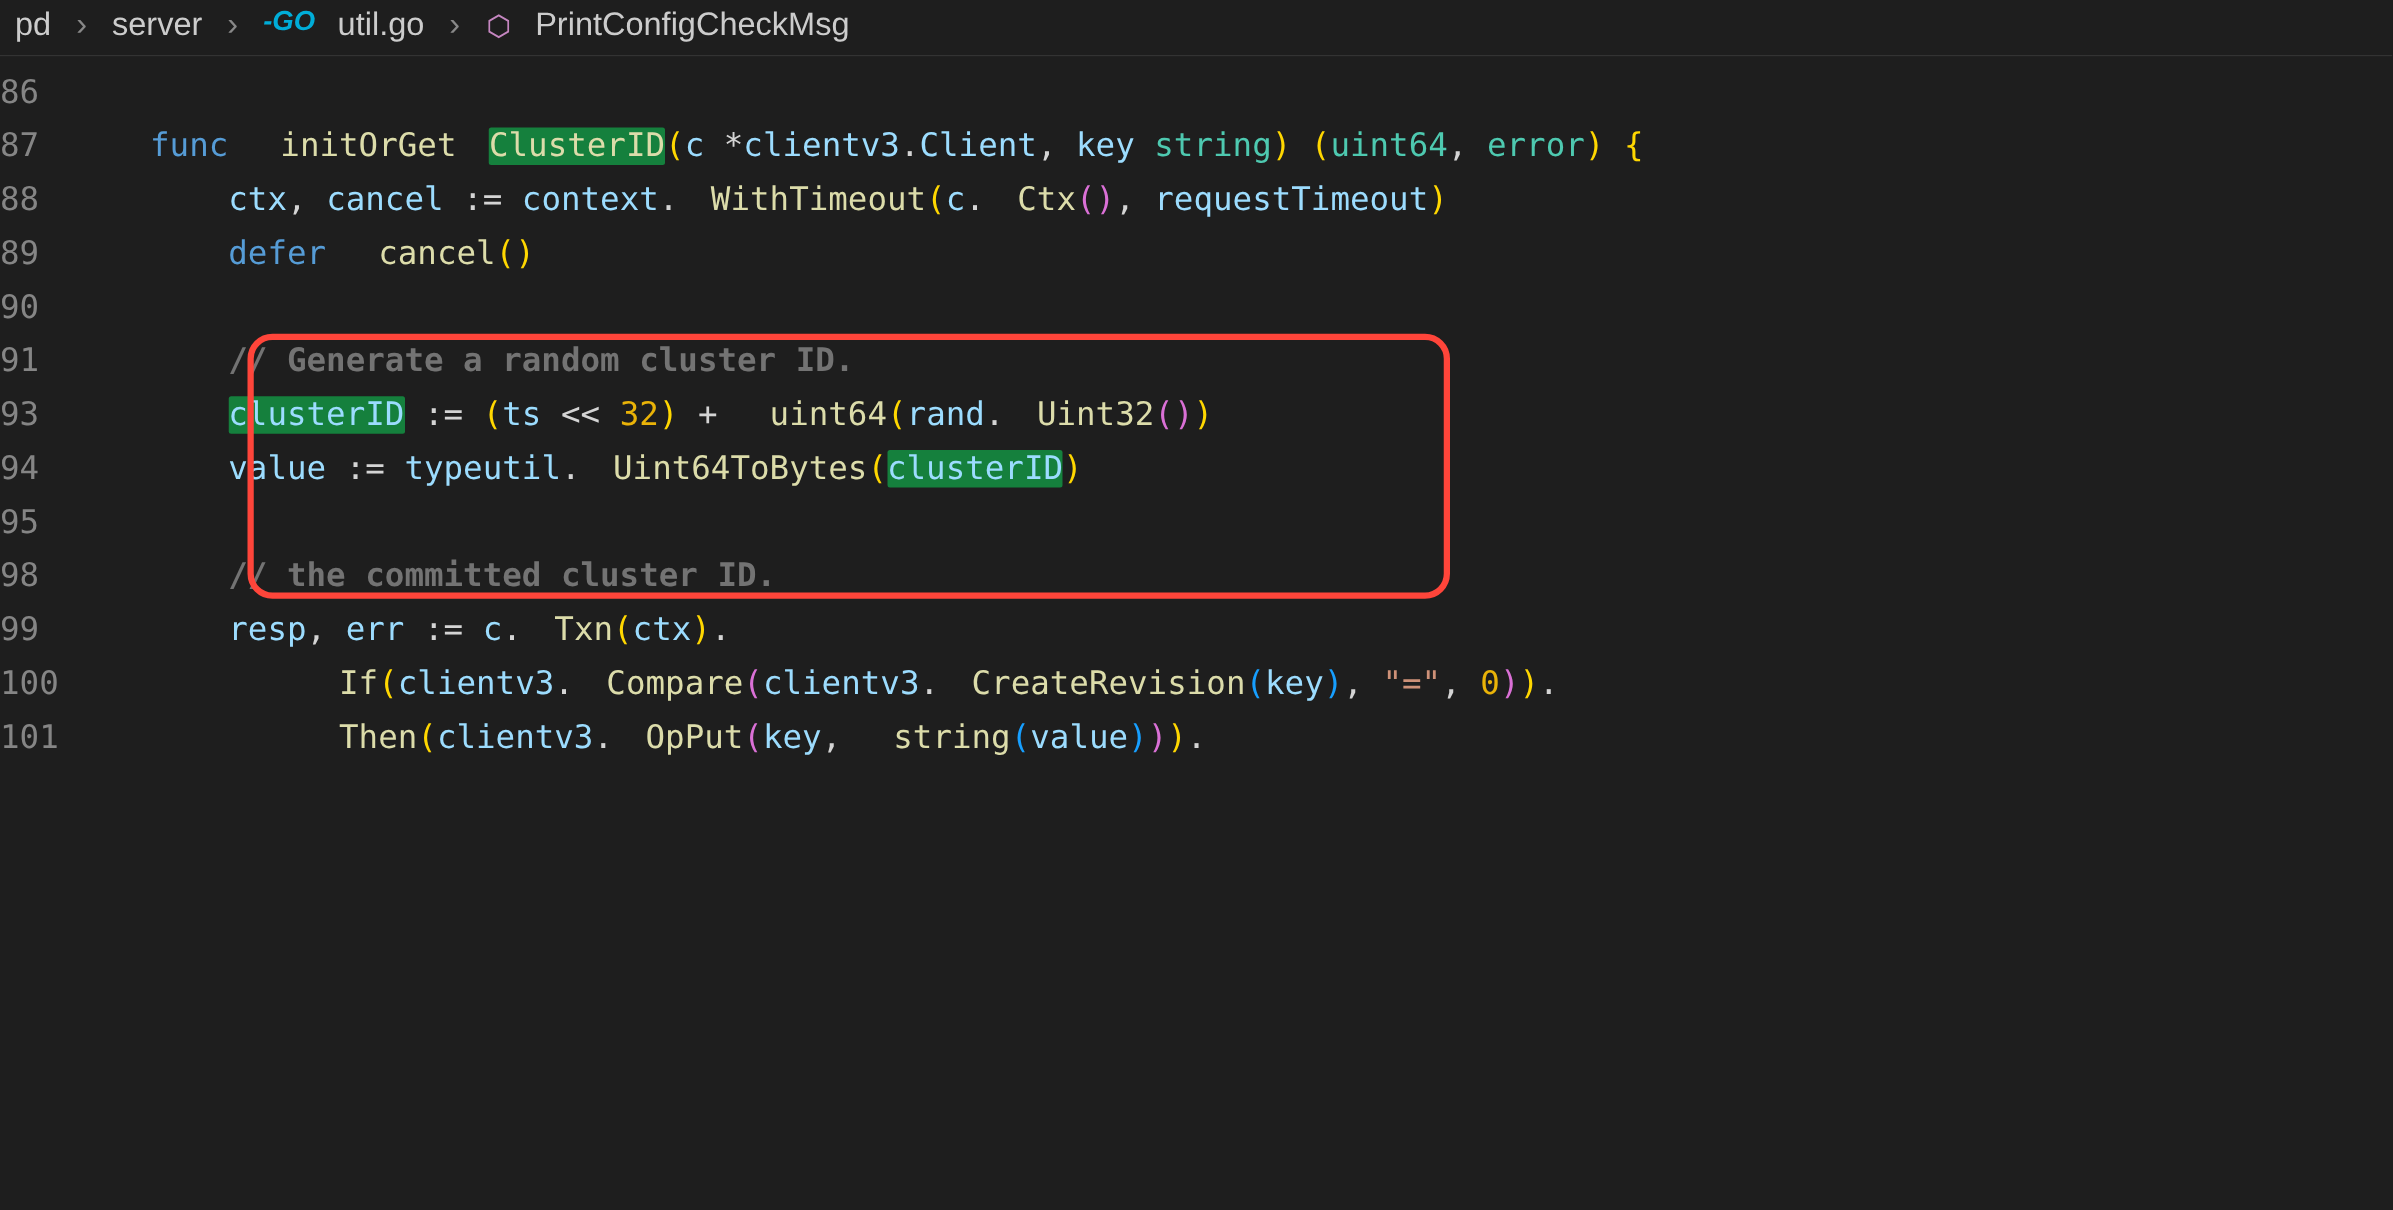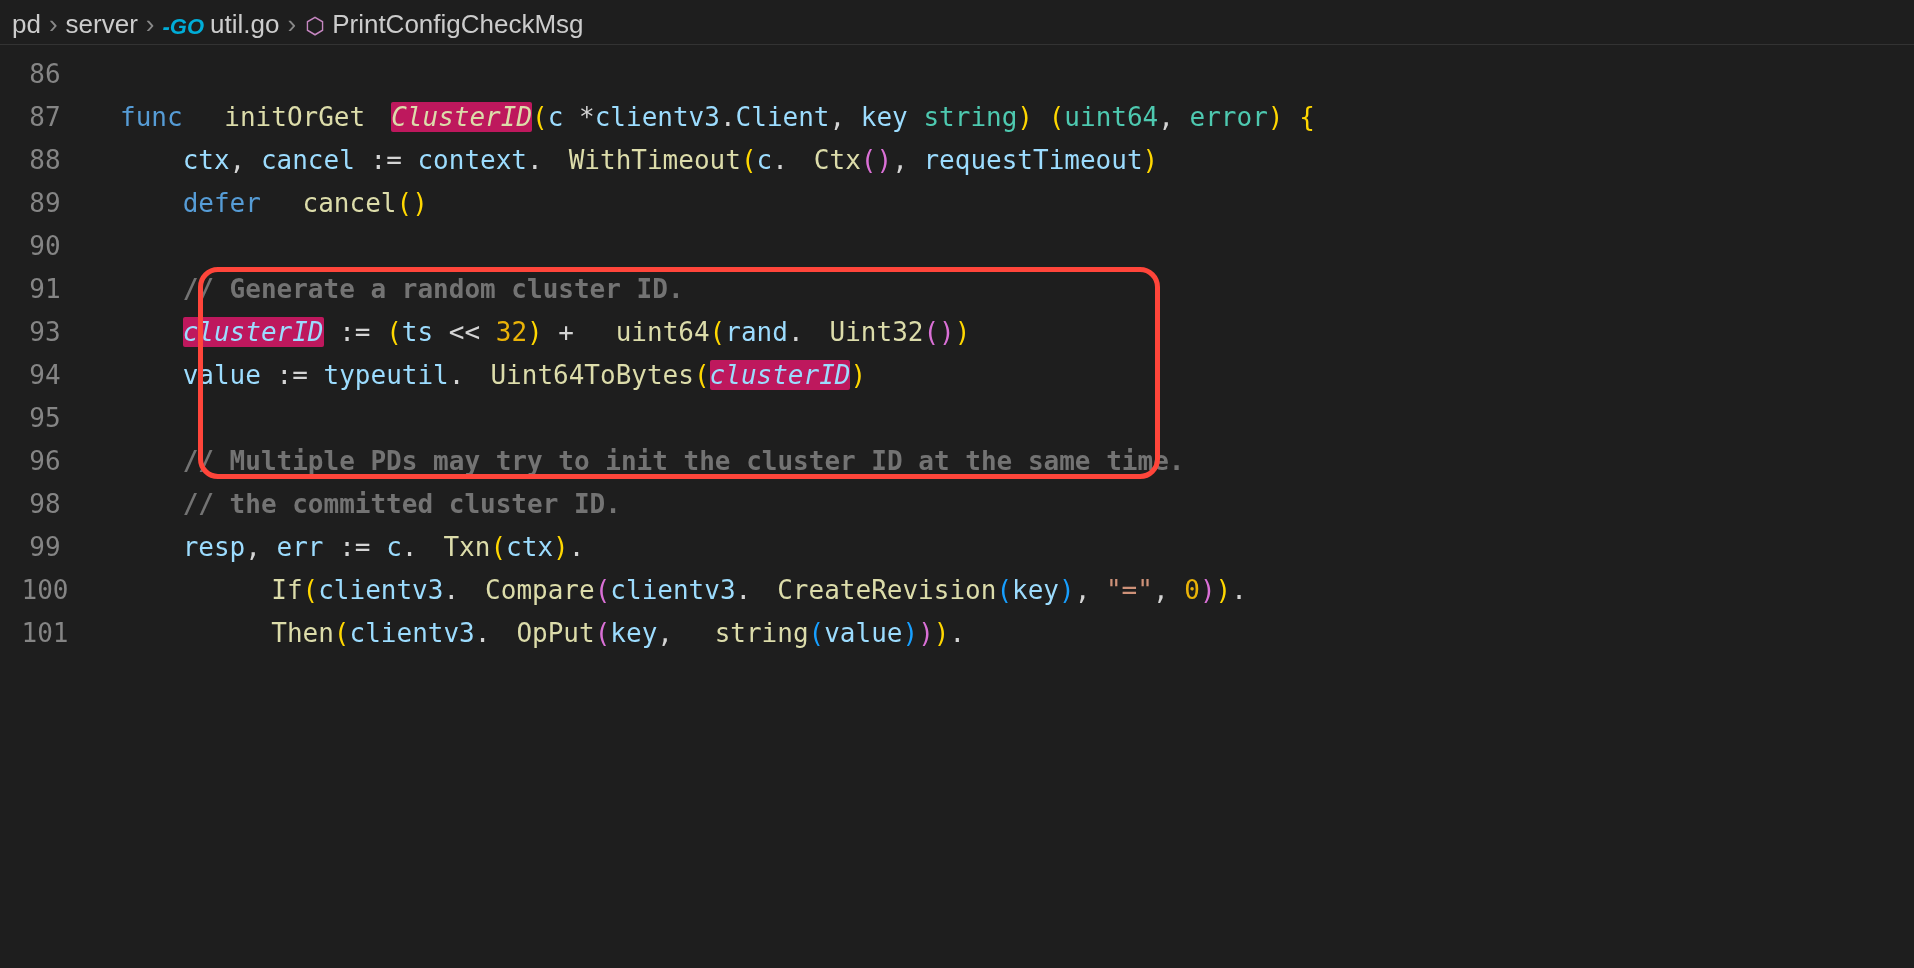--- a/index.html
+++ b/index.html
@@ -6,28 +6,29 @@
     margin: 0;
     padding: 0;
     background: #1e1e1e;
     font-family: 'Menlo', 'Consolas', monospace;
     font-size: 26px;
     color: #d4d4d4;
     overflow: hidden;
   }
   .breadcrumb {
     display: flex;
-    align-items: flex-end;
+    align-items: flex-start;
     padding: 4px 12px;
     background: #1e1e1e;
     font-size: 26px;
     color: #cccccc;
     border-bottom: 1px solid #333;
     height: 36px;
     font-family: -apple-system, 'Segoe UI', sans-serif;
+    gap: 12px;
   }
   .breadcrumb .sep {
     margin: 0 8px;
     color: #888;
   }
   .breadcrumb .go-icon {
     color: #00ADD8;
     font-weight: bold;
     font-style: italic;
     margin-right: 6px;
@@ -44,44 +45,43 @@
   }
   .line {
     display: flex;
     align-items: flex-start;
     min-height: 43px;
     line-height: 43px;
     white-space: pre;
   }
   .lineno {
     width: 90px;
-    text-align: center;
+    text-align: left;
     padding-right: 30px;
     color: #858585;
     user-select: none;
     flex-shrink: 0;
   }
   .code {
     flex: 1;
     position: relative;
   }
   .kw { color: #569cd6; }
   .fn { color: #dcdcaa; margin-left: 26px; }
   .type { color: #4ec9b0; }
   .var { color: #9cdcfe; }
   .str { color: #ce9178; }
   .num { color: #eab308; }
   .cmt { color: #737373; font-weight: bold; } 
   .br1 { color: #ffd700; } 
   .br2 { color: #da70d6; } 
   .br3 { color: #179fff; } 
   .hl {
-    background: #be185d;
+    background: #15803d;
     border-radius: 2px;
-    font-style: italic;
   }
   .redbox {
     position: absolute;
     border: 5px solid #ff453a;
     border-radius: 20px;
     pointer-events: none;
     z-index: 5;
   }
 </style>
 </head>
@@ -146,24 +146,20 @@
   <div class="line">
     <div class="lineno">94</div>
     <div class="code">    <span class="var">value</span><span> := </span><span class="var">typeutil</span><span>.</span><span class="fn">Uint64ToBytes</span><span class="br1">(</span><span class="var hl">clusterID</span><span class="br1">)</span></div>
   </div>
 
   <div class="line">
     <div class="lineno">95</div>
     <div class="code"></div>
   </div>
 
-  <div class="line">
-    <div class="lineno">96</div>
-    <div class="code">    <span class="cmt">// Multiple PDs may try to init the cluster ID at the same time.</span></div>
-  </div>
 
 
   <div class="line">
     <div class="lineno">98</div>
     <div class="code">    <span class="cmt">// the committed cluster ID.</span></div>
   </div>
 
   <div class="line">
     <div class="lineno">99</div>
     <div class="code">    <span class="var">resp</span><span>, </span><span class="var">err</span><span> := </span><span class="var">c</span><span>.</span><span class="fn">Txn</span><span class="br1">(</span><span class="var">ctx</span><span class="br1">)</span><span>.</span></div>

